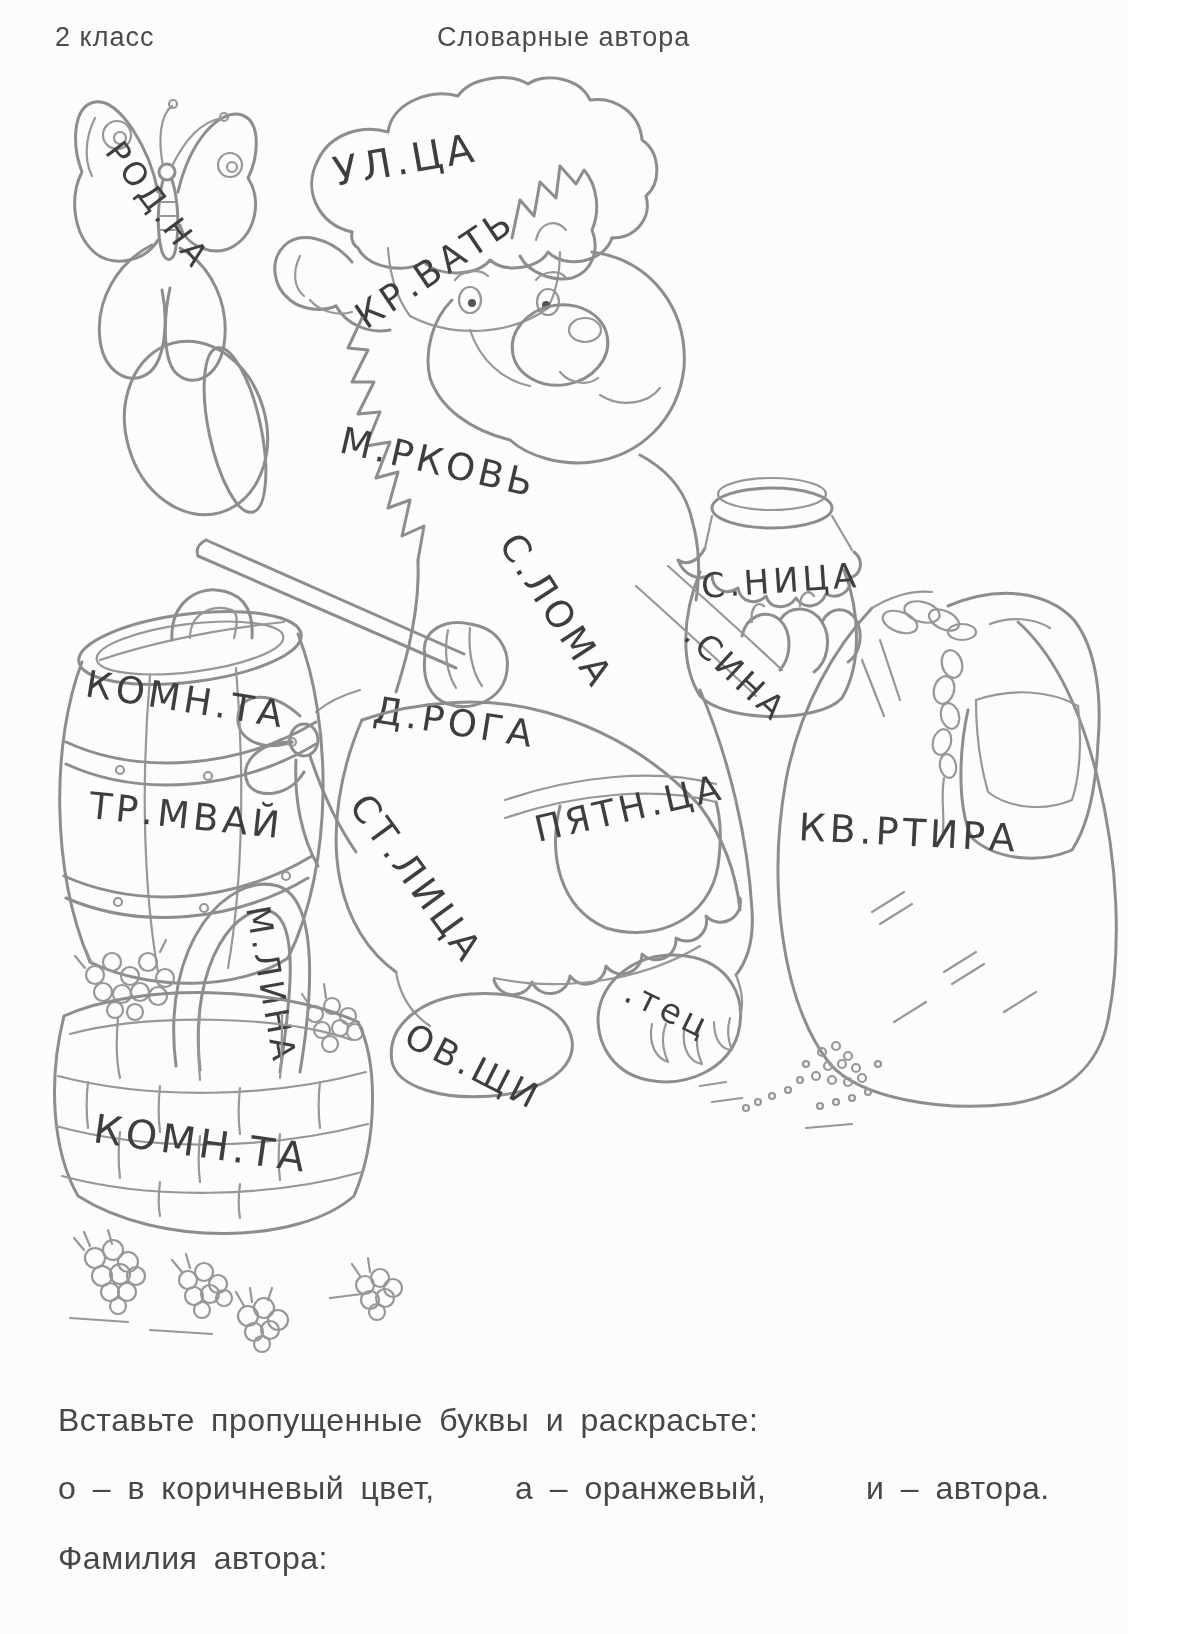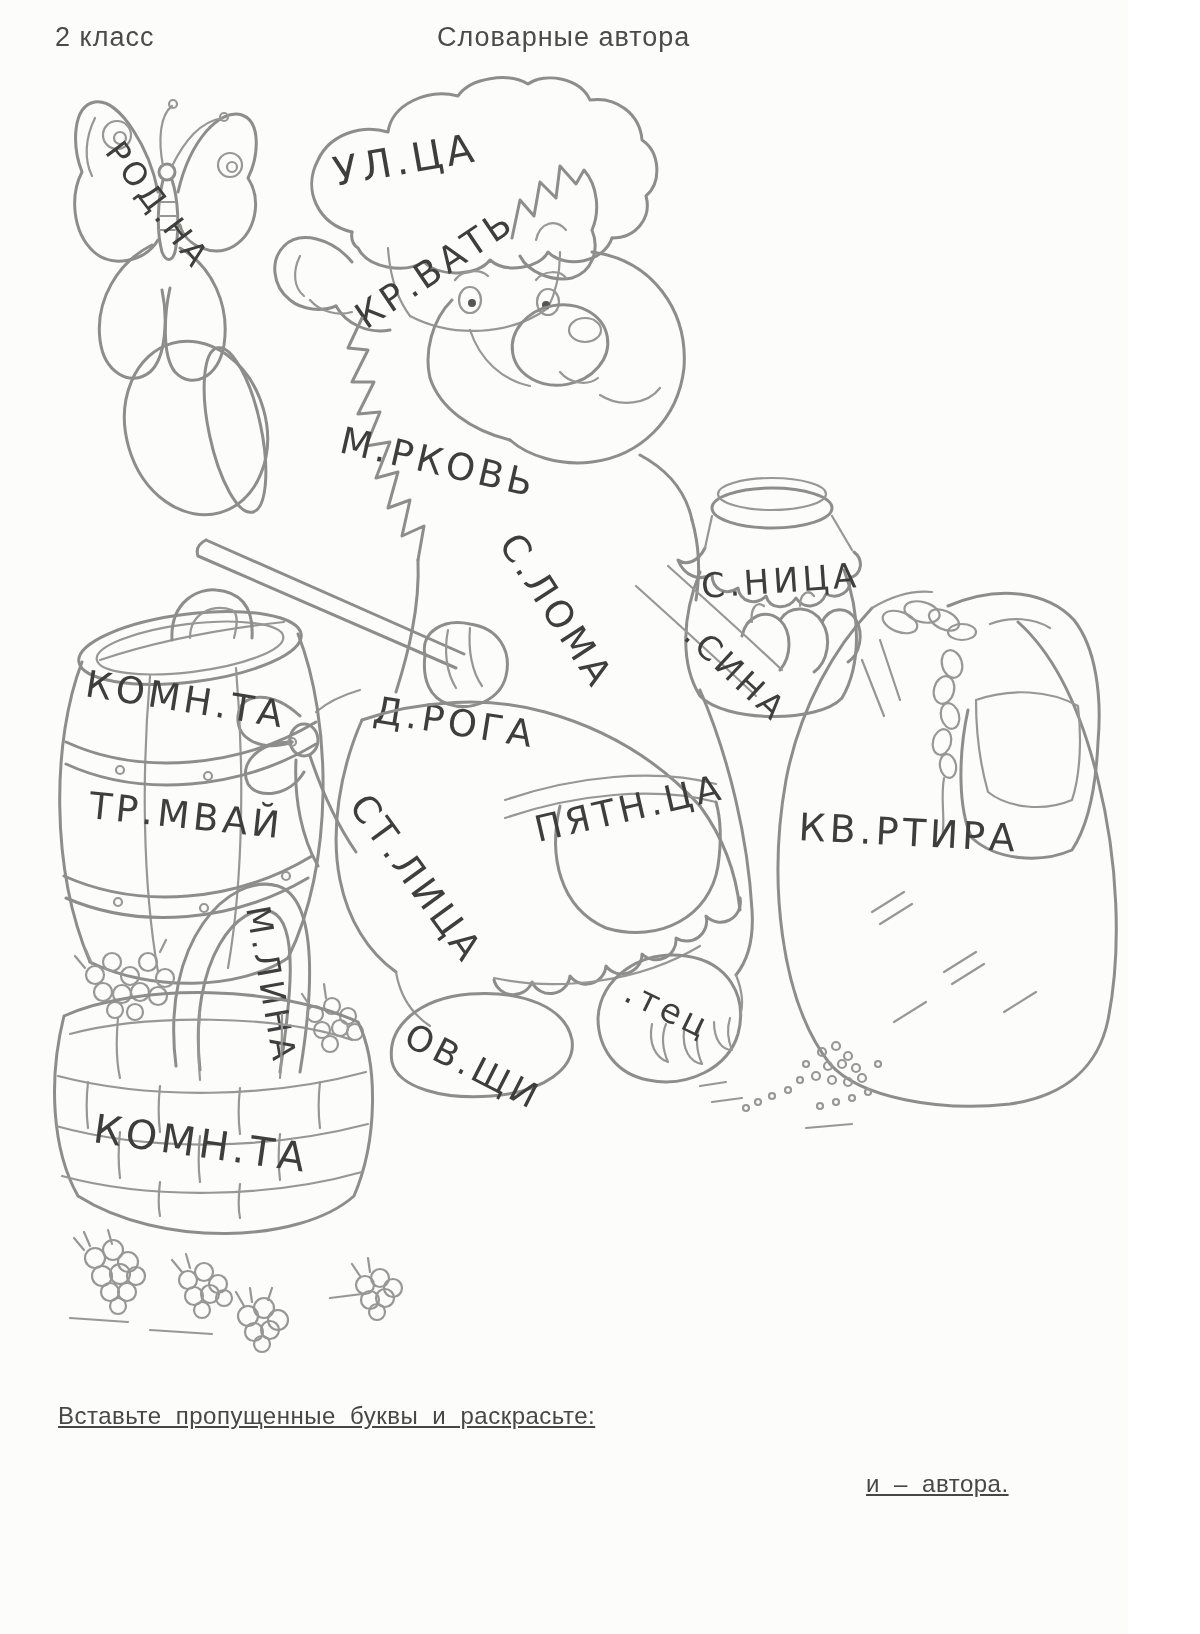--- a/index.html
+++ b/index.html
@@ -3,21 +3,21 @@
 <meta charset="utf-8">
 <style>
   html,body{margin:0;padding:0;background:#ffffff;}
   #page{
     position:relative;width:1128px;height:1634px;
     background:#fcfcfb;overflow:hidden;
     font-family:"Liberation Sans",sans-serif;color:#4a4a4a;
   }
   .print{position:absolute;font-family:"Liberation Sans",sans-serif;color:#4b4b4b;}
   .hdr{font-size:27px;letter-spacing:1px;}
-  .instr{font-size:24px;letter-spacing:0.5px;word-spacing:7px;color:#474747;text-decoration:underline;}
+  .instr{font-size:32px;letter-spacing:0.5px;word-spacing:7px;color:#474747;}
   svg{position:absolute;left:0;top:0;}
   .ln{fill:none;stroke:#8d8d8d;stroke-width:3;stroke-linecap:round;stroke-linejoin:round;}
   .ln2{fill:none;stroke:#979797;stroke-width:2.2;stroke-linecap:round;stroke-linejoin:round;}
   .hand{font-family:"DejaVu Sans",sans-serif;fill:#3e3e3e;letter-spacing:4px;}
   .dotfill{fill:#555;stroke:none;}
 </style>
 </head>
 <body>
 
 <div id="page">
@@ -288,14 +288,17 @@
         <circle cx="370" cy="1300" r="9"></circle>
           <circle cx="385" cy="1298" r="9"></circle>
           <circle cx="377" cy="1312" r="8"></circle>
         <path d="M360,1276 L352,1264 M370,1272 L368,1258"></path>
       </g>
       <path d="M70,1318 L128,1322 M150,1330 L212,1334 M330,1298 L362,1294"></path>
     </g>
   </svg>
 
   <div class="print instr" style="left:58px;top:1402px;">Вставьте пропущенные буквы и раскрасьте:</div>
+  <div class="print instr" style="left:58px;top:1470px;">о – в коричневый цвет,</div>
+  <div class="print instr" style="left:515px;top:1470px;">а – оранжевый,</div>
   <div class="print instr" style="left:866px;top:1470px;">и – автора.</div>
+  <div class="print instr" style="left:58px;top:1540px;">Фамилия автора:</div>
 </div>
 
 </body></html>

